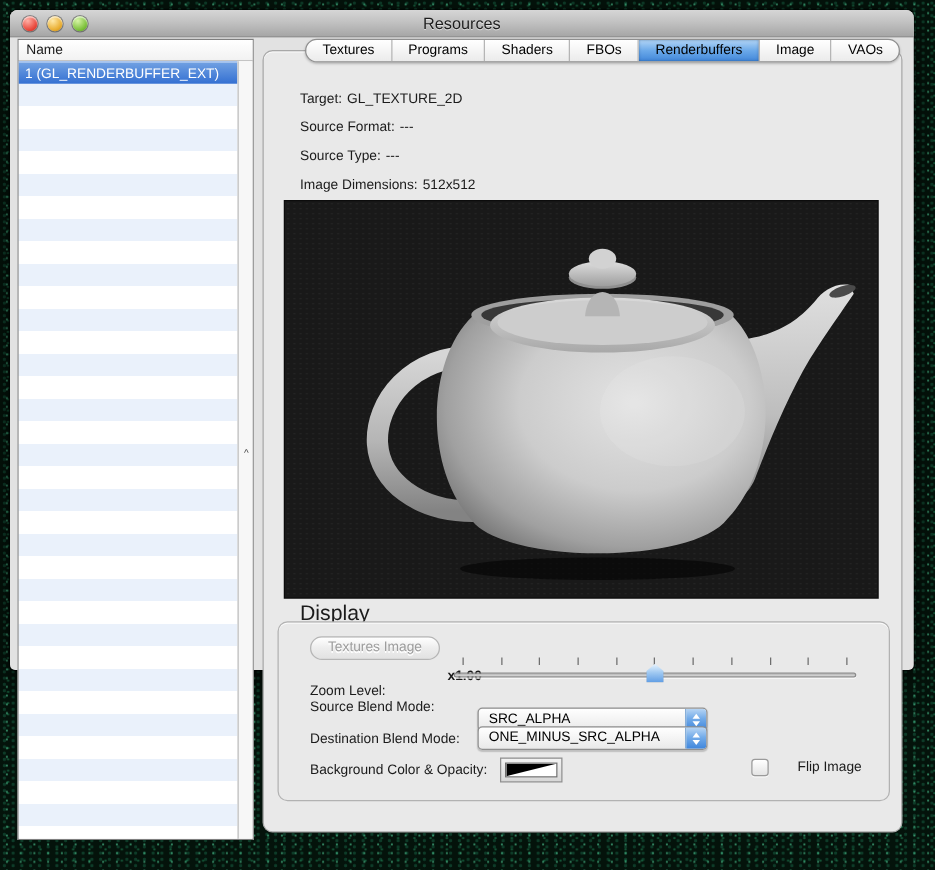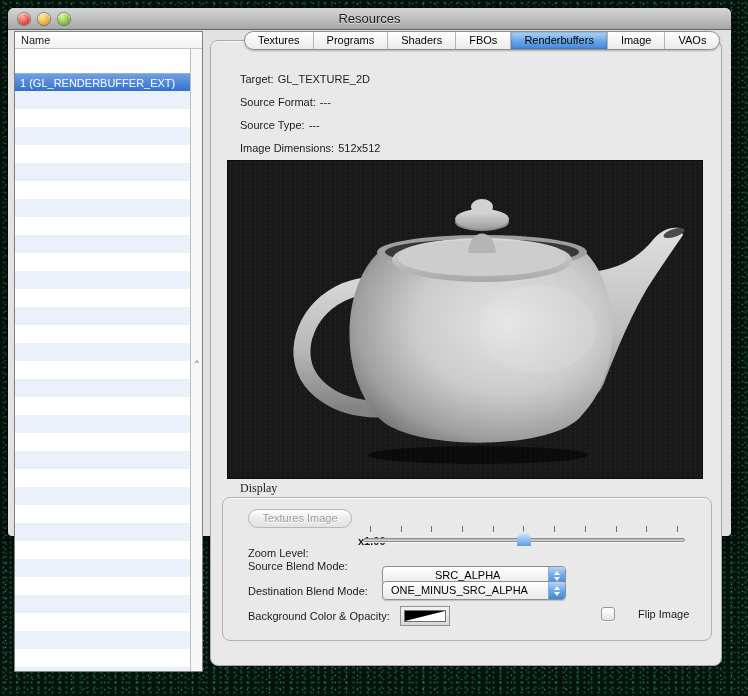--- a/index.html
+++ b/index.html
@@ -43,21 +43,20 @@
     border:1px solid #7f7f7f; background:#fff;
   }
   .sb-header{
     height:17px; background:linear-gradient(#ffffff,#f2f2f2);
     border-bottom:1px solid #c4c4c4; font-size:11px; color:#1a1a1a;
     padding:2px 15px 0 6px;
   }
   .sb-body{
     position:absolute; left:0; top:17px; bottom:0; right:12px;
     background:repeating-linear-gradient(to bottom, #ffffff 0 18px, #eaf1fb 18px 36px);
-    margin-top:24px;
   }
   .sb-row.selected{
     height:18px; line-height:18px; padding-left:5px;
     font-size:11px; color:#ffffff; white-space:nowrap; overflow:hidden;
     background:linear-gradient(#70a0e2,#3470d2);
     border-top:1px solid #8db4ec;
   }
   .sb-scroll{
     position:absolute; top:17px; bottom:0; right:0; width:12px;
     background:#f7f7f7; border-left:1px solid #bdbdbd;
@@ -93,21 +92,21 @@
   .r0{ top:65px; } .r1{ top:88px; } .r2{ top:111px; } .r3{ top:134px; }
   
   .viewport{
     position:absolute; left:220px; top:153px; width:474px; height:317px;
     background-color:#191919;
     background-image:radial-gradient(rgba(70,70,70,0.30) 0.6px, transparent 1px);
     background-size:5px 4px;
     box-shadow:0 0 0 1px #0c0c0c;
   }
   
-  .group-label{ position:absolute; left:232px; top:473px; font-size:12px; color:#1b1b1b;font-family:Liberation Serif, serif; }
+  .group-label{ position:absolute; left:232px; top:473px; font-size:17px; color:#1b1b1b; }
   .groupbox{
     position:absolute; left:214px; top:489px; width:490px; height:144px;
     border:1px solid #b2b2b2; border-radius:8px;
     background:#e9e9e9; box-shadow:inset 0 1px 0 rgba(255,255,255,0.8);
   }
   .refresh-btn{
     position:absolute; left:240px; top:501px; width:104px; height:19px;
     border:1px solid #b6b6b6; border-radius:10px;
     background:linear-gradient(#ffffff,#ededed 50%,#e2e2e2);
     font-size:11px; color:#9c9c9c; text-align:center; line-height:17px;
@@ -134,21 +133,21 @@
     background:linear-gradient(#eaf4fd,#a3cbf2 45%,#5f9de4);
     filter:drop-shadow(0 1px 1px rgba(0,0,0,0.45));
   }
   
   .popup{
     position:absolute; width:184px; height:19px; display:flex;
     border:1px solid #8f8f8f; border-radius:4px; overflow:hidden;
     background:linear-gradient(#ffffff,#e9e9e9);
     box-shadow:0 1px 1px rgba(0,0,0,0.18);
   }
-  .popup.src{ left:374px; top:558px;padding-left:44px; }
+  .popup.src{ left:374px; top:558px; }
   .popup.dst{ left:374px; top:573px; }
   .popup .ptext{ flex:1; font-size:11px; line-height:17px; padding-left:8px;
     color:#000; white-space:nowrap; overflow:hidden; }
   .pcap{
     width:17px; display:flex; flex-direction:column; align-items:center;
     justify-content:center; gap:2px;
     background:linear-gradient(#b7d5f4,#74ace9 45%,#3f86dc);
     border-left:1px solid #86aed8;
   }
   .arr-up{ width:0; height:0; border-left:3.5px solid transparent;

